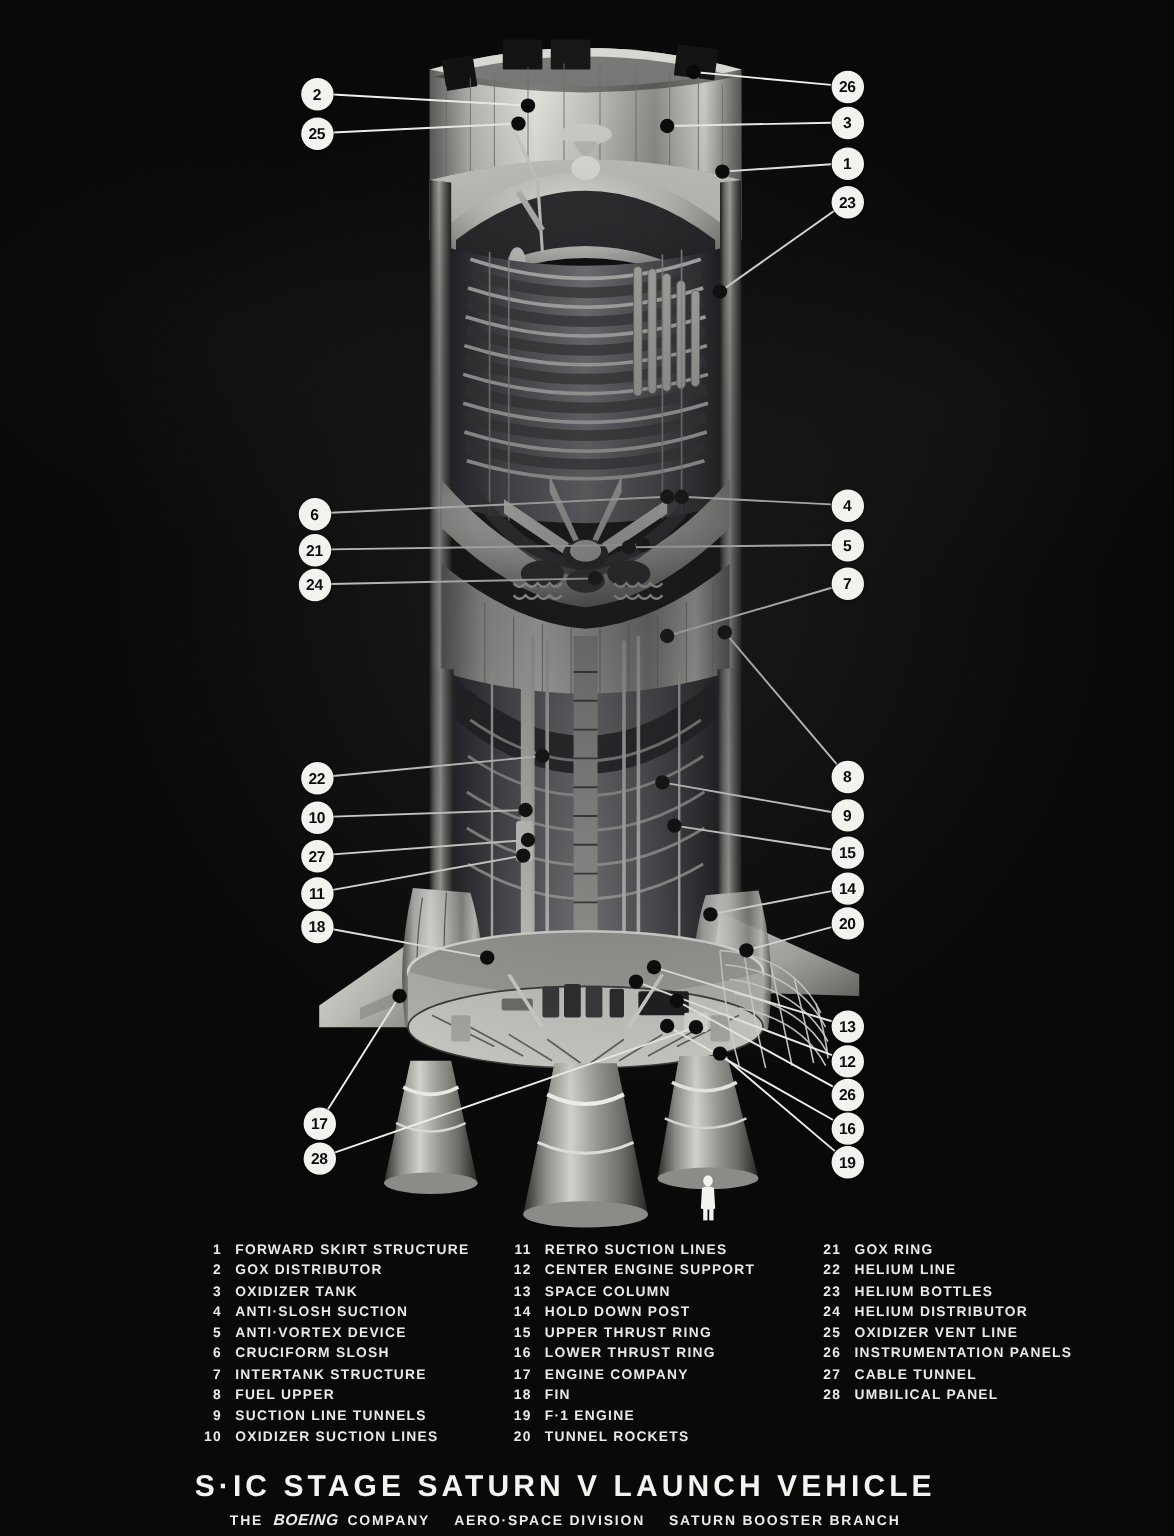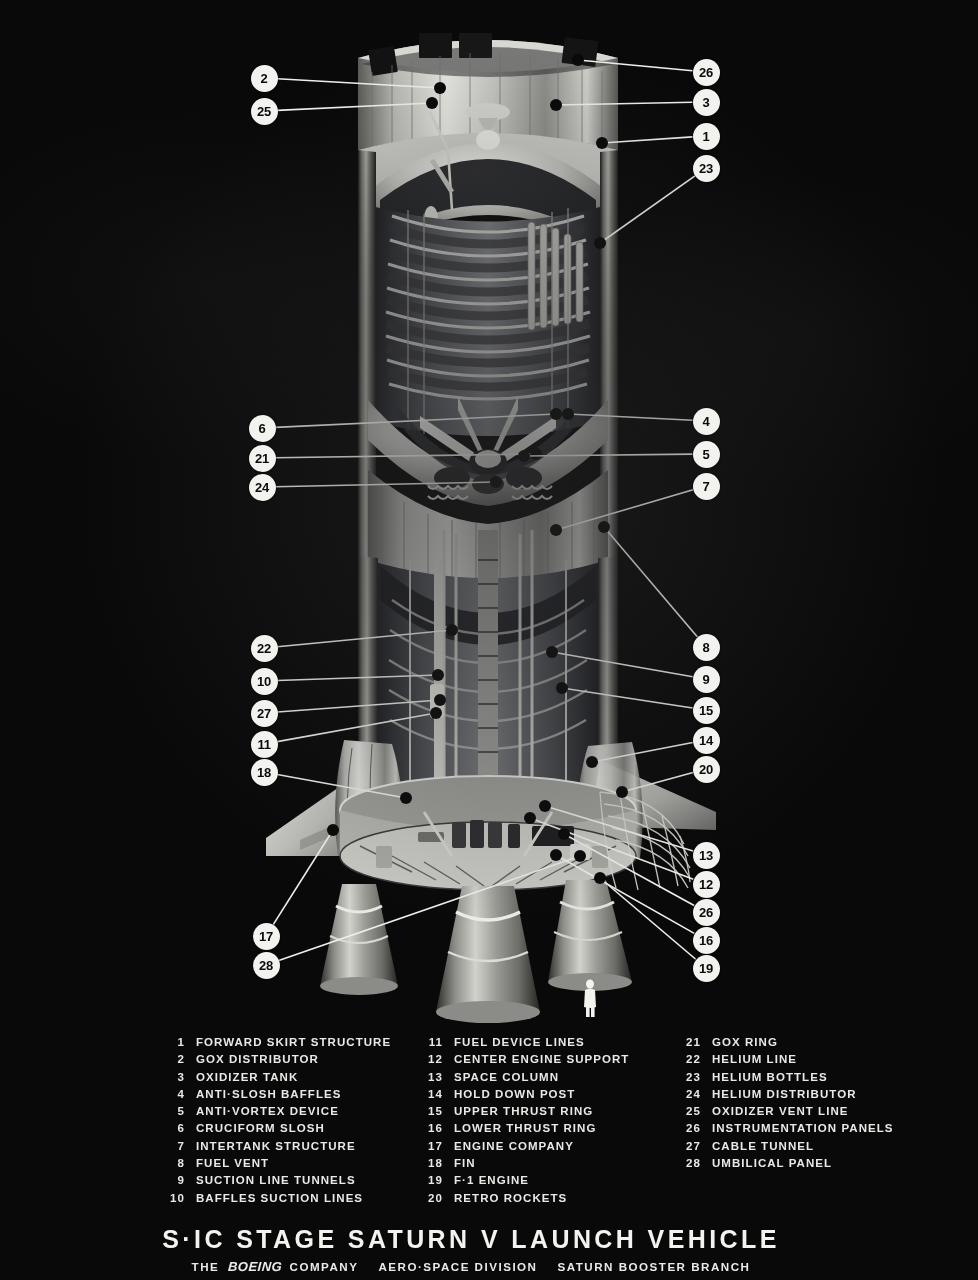--- a/index.html
+++ b/index.html
@@ -517,39 +517,39 @@
       <div class="badge" style="left: 706px; top: 968px;">19</div>
       <div class="badge" style="left: 266px; top: 936px;">17</div>
       <div class="badge" style="left: 266px; top: 965px;">28</div>
     </div>
 
   <div id="legend">
       <div class="legend-col" style="left: 152px;">
         <div class="legend-row"><span class="legend-num">1</span><span class="legend-label">FORWARD SKIRT STRUCTURE</span></div>
         <div class="legend-row"><span class="legend-num">2</span><span class="legend-label">GOX DISTRIBUTOR</span></div>
         <div class="legend-row"><span class="legend-num">3</span><span class="legend-label">OXIDIZER TANK</span></div>
-        <div class="legend-row"><span class="legend-num">4</span><span class="legend-label">ANTI·SLOSH BAFFLES</span></div>
+        <div class="legend-row"><span class="legend-num">4</span><span class="legend-label">ANTI·SLOSH SUCTION</span></div>
         <div class="legend-row"><span class="legend-num">5</span><span class="legend-label">ANTI·VORTEX DEVICE</span></div>
         <div class="legend-row"><span class="legend-num">6</span><span class="legend-label">CRUCIFORM SLOSH</span></div>
         <div class="legend-row"><span class="legend-num">7</span><span class="legend-label">INTERTANK STRUCTURE</span></div>
-        <div class="legend-row"><span class="legend-num">8</span><span class="legend-label">FUEL VENT</span></div>
+        <div class="legend-row"><span class="legend-num">8</span><span class="legend-label">FUEL UPPER</span></div>
         <div class="legend-row"><span class="legend-num">9</span><span class="legend-label">SUCTION LINE TUNNELS</span></div>
-        <div class="legend-row"><span class="legend-num">10</span><span class="legend-label">BAFFLES SUCTION LINES</span></div>
+        <div class="legend-row"><span class="legend-num">10</span><span class="legend-label">OXIDIZER SUCTION LINES</span></div>
       </div>
       <div class="legend-col" style="left: 410px;">
-        <div class="legend-row"><span class="legend-num">11</span><span class="legend-label">FUEL DEVICE LINES</span></div>
+        <div class="legend-row"><span class="legend-num">11</span><span class="legend-label">RETRO SUCTION LINES</span></div>
         <div class="legend-row"><span class="legend-num">12</span><span class="legend-label">CENTER ENGINE SUPPORT</span></div>
         <div class="legend-row"><span class="legend-num">13</span><span class="legend-label">SPACE COLUMN</span></div>
         <div class="legend-row"><span class="legend-num">14</span><span class="legend-label">HOLD DOWN POST</span></div>
         <div class="legend-row"><span class="legend-num">15</span><span class="legend-label">UPPER THRUST RING</span></div>
         <div class="legend-row"><span class="legend-num">16</span><span class="legend-label">LOWER THRUST RING</span></div>
         <div class="legend-row"><span class="legend-num">17</span><span class="legend-label">ENGINE COMPANY</span></div>
         <div class="legend-row"><span class="legend-num">18</span><span class="legend-label">FIN</span></div>
         <div class="legend-row"><span class="legend-num">19</span><span class="legend-label">F·1 ENGINE</span></div>
-        <div class="legend-row"><span class="legend-num">20</span><span class="legend-label">RETRO ROCKETS</span></div>
+        <div class="legend-row"><span class="legend-num">20</span><span class="legend-label">TUNNEL ROCKETS</span></div>
       </div>
       <div class="legend-col" style="left: 668px;">
         <div class="legend-row"><span class="legend-num">21</span><span class="legend-label">GOX RING</span></div>
         <div class="legend-row"><span class="legend-num">22</span><span class="legend-label">HELIUM LINE</span></div>
         <div class="legend-row"><span class="legend-num">23</span><span class="legend-label">HELIUM BOTTLES</span></div>
         <div class="legend-row"><span class="legend-num">24</span><span class="legend-label">HELIUM DISTRIBUTOR</span></div>
         <div class="legend-row"><span class="legend-num">25</span><span class="legend-label">OXIDIZER VENT LINE</span></div>
         <div class="legend-row"><span class="legend-num">26</span><span class="legend-label">INSTRUMENTATION PANELS</span></div>
         <div class="legend-row"><span class="legend-num">27</span><span class="legend-label">CABLE TUNNEL</span></div>
         <div class="legend-row"><span class="legend-num">28</span><span class="legend-label">UMBILICAL PANEL</span></div>

